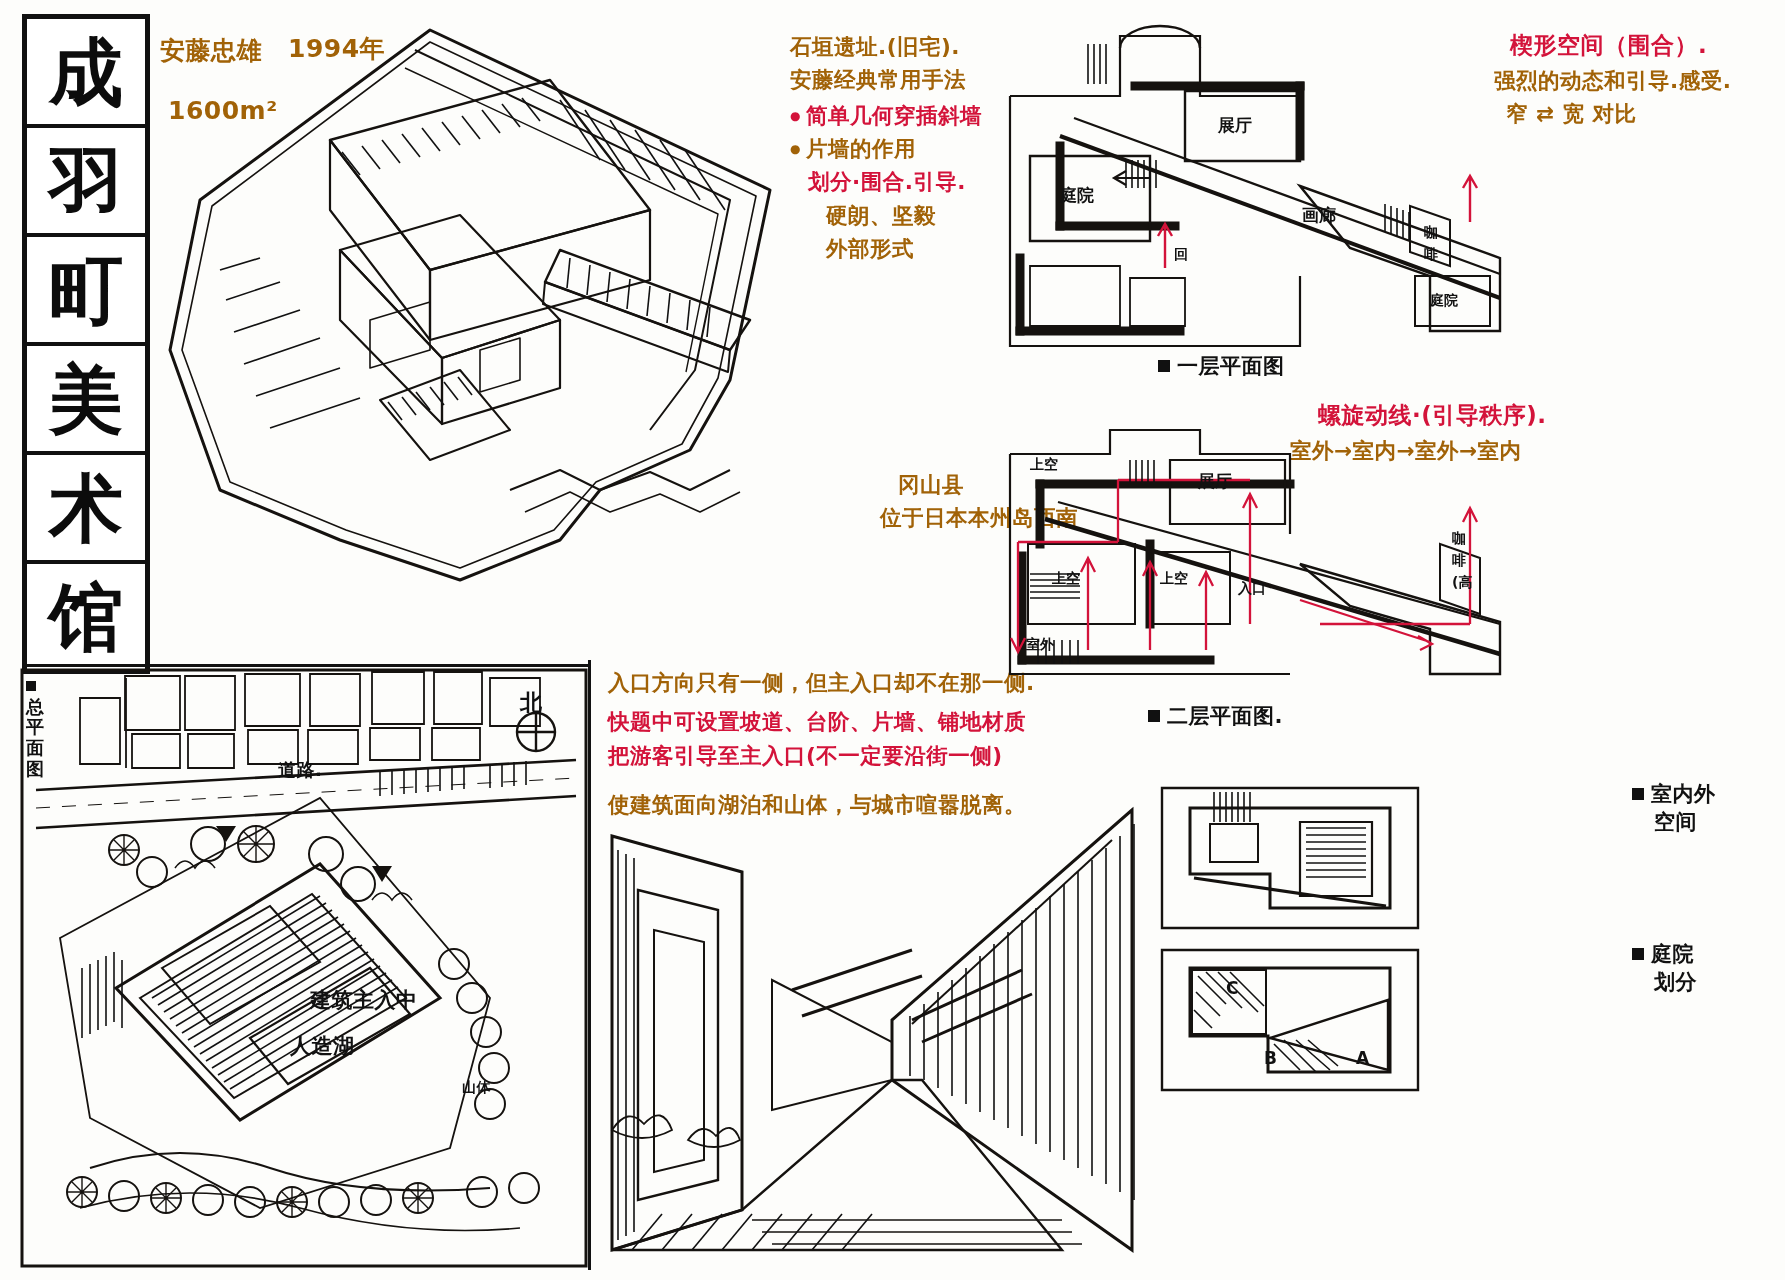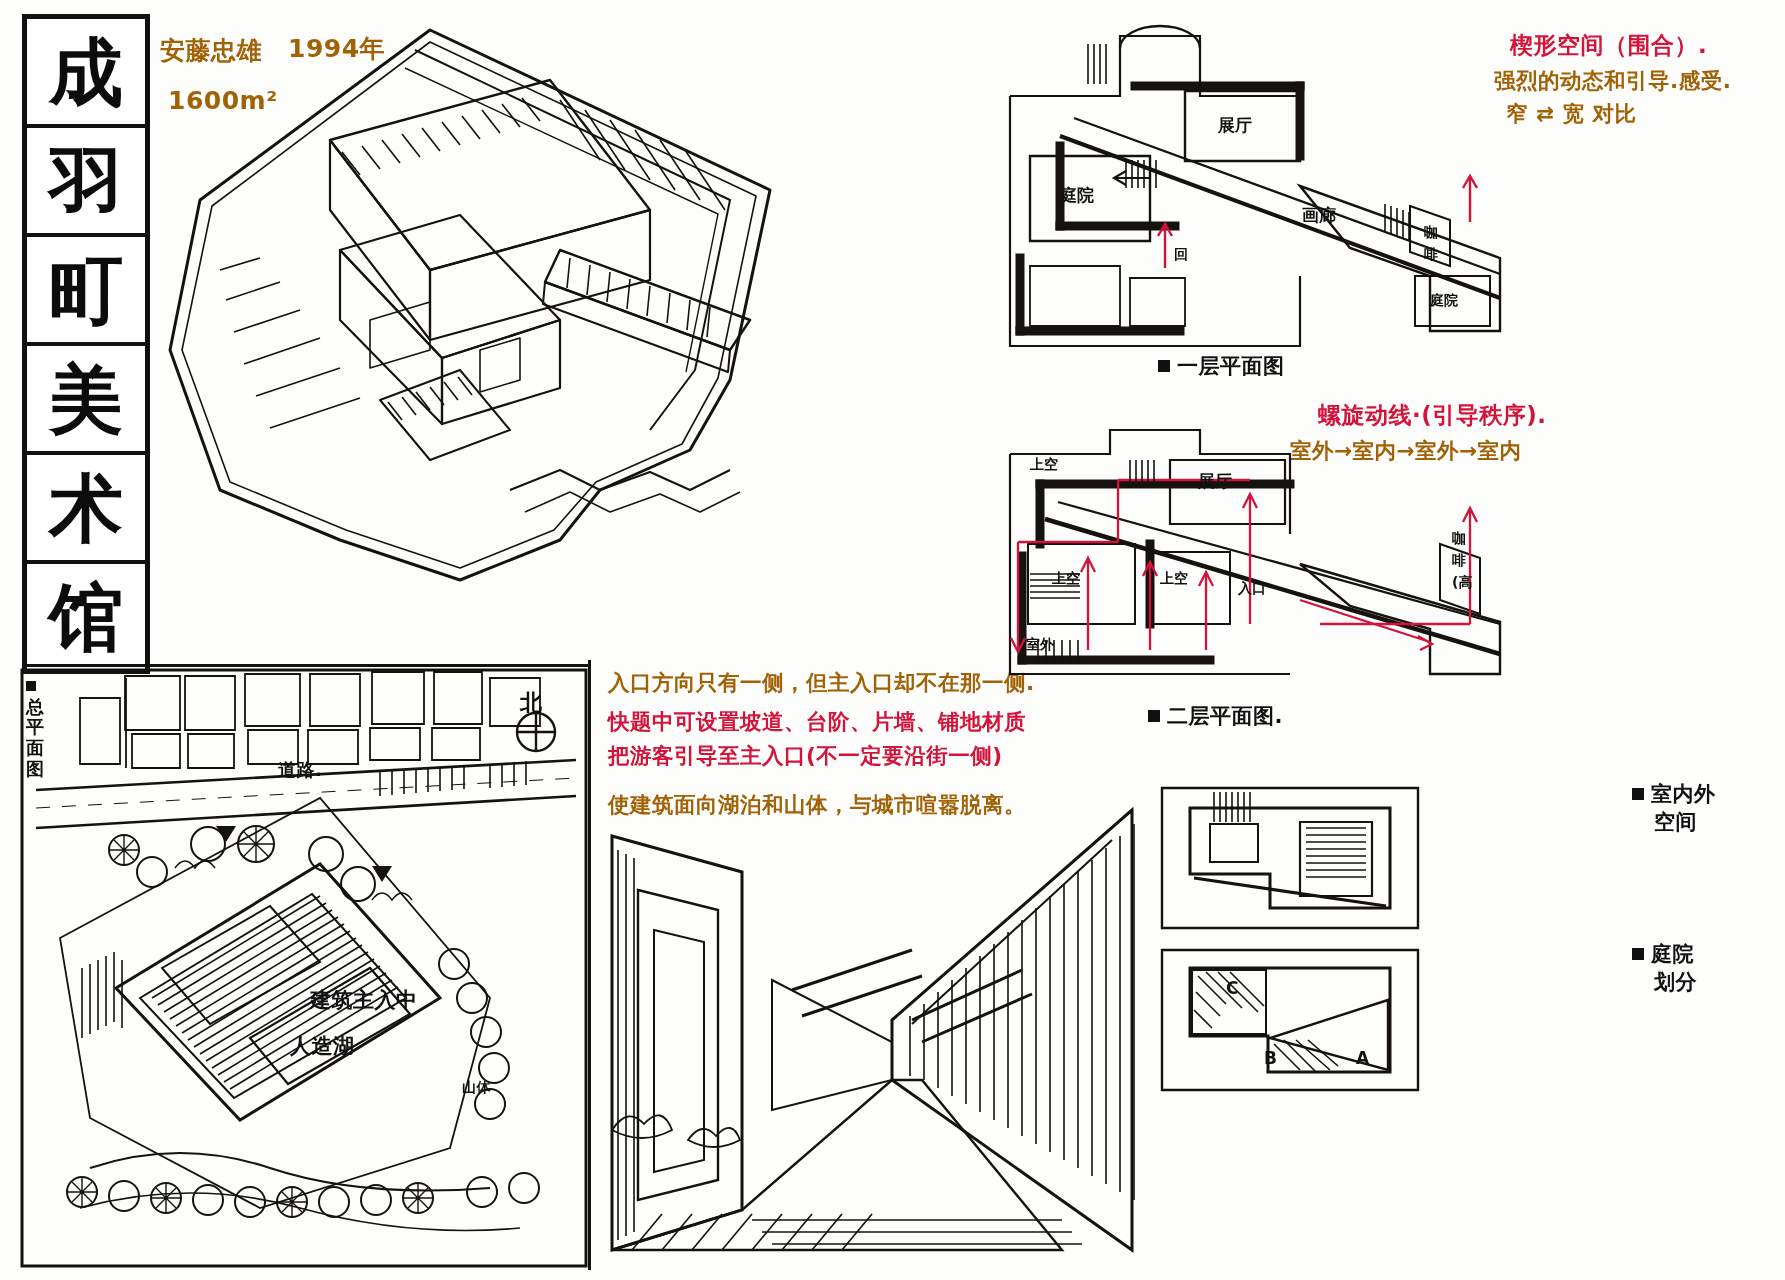--- a/index.html
+++ b/index.html
@@ -41,21 +41,21 @@
     <div class="tchar">成</div>
     <div class="tchar">羽</div>
     <div class="tchar">町</div>
     <div class="tchar">美</div>
     <div class="tchar">术</div>
     <div class="tchar">馆</div>
   </div>
 
   <div class="abs hand ink" style="left:160px;top:34px;font-size:25px;">安藤忠雄</div>
   <div class="abs hand ink" style="left:288px;top:32px;font-size:25px;">1994年</div>
-  <div class="abs hand ink" style="left:168px;top:84px;font-size:25px;">1600m²</div>
+  <div class="abs hand ink" style="left:168px;top:94px;font-size:25px;">1600m²</div>
 
   <div class="panel" style="left:130px;top:20px;width:640px;height:610px;">
     <svg width="640" height="610" viewBox="0 0 640 610">
       <g fill="none" stroke="#15120f" stroke-width="2.6" stroke-linejoin="round">
 
         <path d="M300,10 L640,170 L600,360 L560,430 L470,470 L430,520 L330,560 L210,520 L90,470 L40,330 L70,180 Z" stroke-width="3"></path>
         <path d="M300,22 L626,176 L588,358 L552,424 L466,462 L424,510 L330,548 L216,510 L100,462 L52,330 L82,186 Z" stroke-width="1.6"></path>
 
         <path d="M285,30 L600,180 L565,350 L520,410" stroke-width="2"></path>
         <path d="M275,48 L588,194 L556,352" stroke-width="1.4"></path>
@@ -121,21 +121,34 @@
         <line x1="430" y1="80" x2="470" y2="140"></line>
           <line x1="455" y1="90" x2="495" y2="150"></line>
         <line x1="480" y1="100" x2="520" y2="160"></line>
           <line x1="505" y1="110" x2="545" y2="170"></line>
         <line x1="530" y1="120" x2="570" y2="180"></line>
           <line x1="555" y1="130" x2="595" y2="190"></line>
       </g>
     </svg>
   </div>
 
-
+  <div class="abs" style="left:790px;top:30px;">
+    <div class="hand ink note">石垣遗址.(旧宅).</div>
+    <div class="hand ink note">安藤经典常用手法</div>
+    <div class="hand red note dotb" style="margin-top:2px;">简单几何穿插斜墙</div>
+    <div class="hand ink note dotb">片墙的作用</div>
+    <div class="hand red note" style="margin-left:18px;">划分·围合.引导.</div>
+    <div class="hand ink note" style="margin-left:36px;">硬朗、坚毅</div>
+    <div class="hand ink note" style="margin-left:36px;">外部形式</div>
+  </div>
+
+  <div class="abs" style="left:880px;top:468px;">
+    <div class="hand ink note" style="margin-left:18px;">冈山县</div>
+    <div class="hand ink note">位于日本本州岛西南</div>
+  </div>
 
 
   <div class="abs" style="left:608px;top:666px;">
     <div class="hand ink note">入口方向只有一侧，但主入口却不在那一侧.</div>
     <div class="hand red note" style="margin-top:6px;">快题中可设置坡道、台阶、片墙、铺地材质</div>
     <div class="hand red note">把游客引导至主入口(不一定要沿街一侧)</div>
     <div class="hand ink note" style="margin-top:16px;">使建筑面向湖泊和山体，与城市喧嚣脱离。</div>
   </div>
 
   <div class="abs" style="left:1510px;top:28px;">

